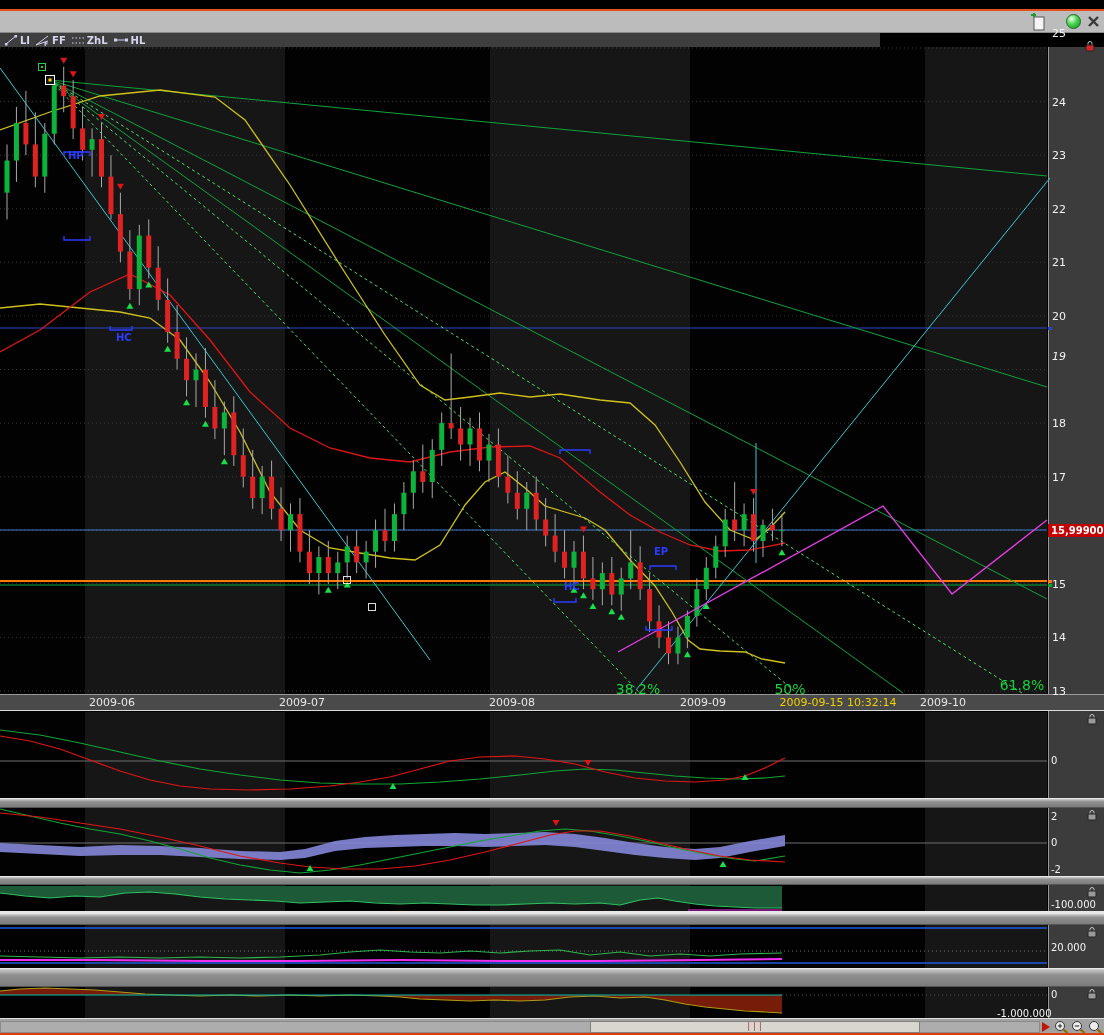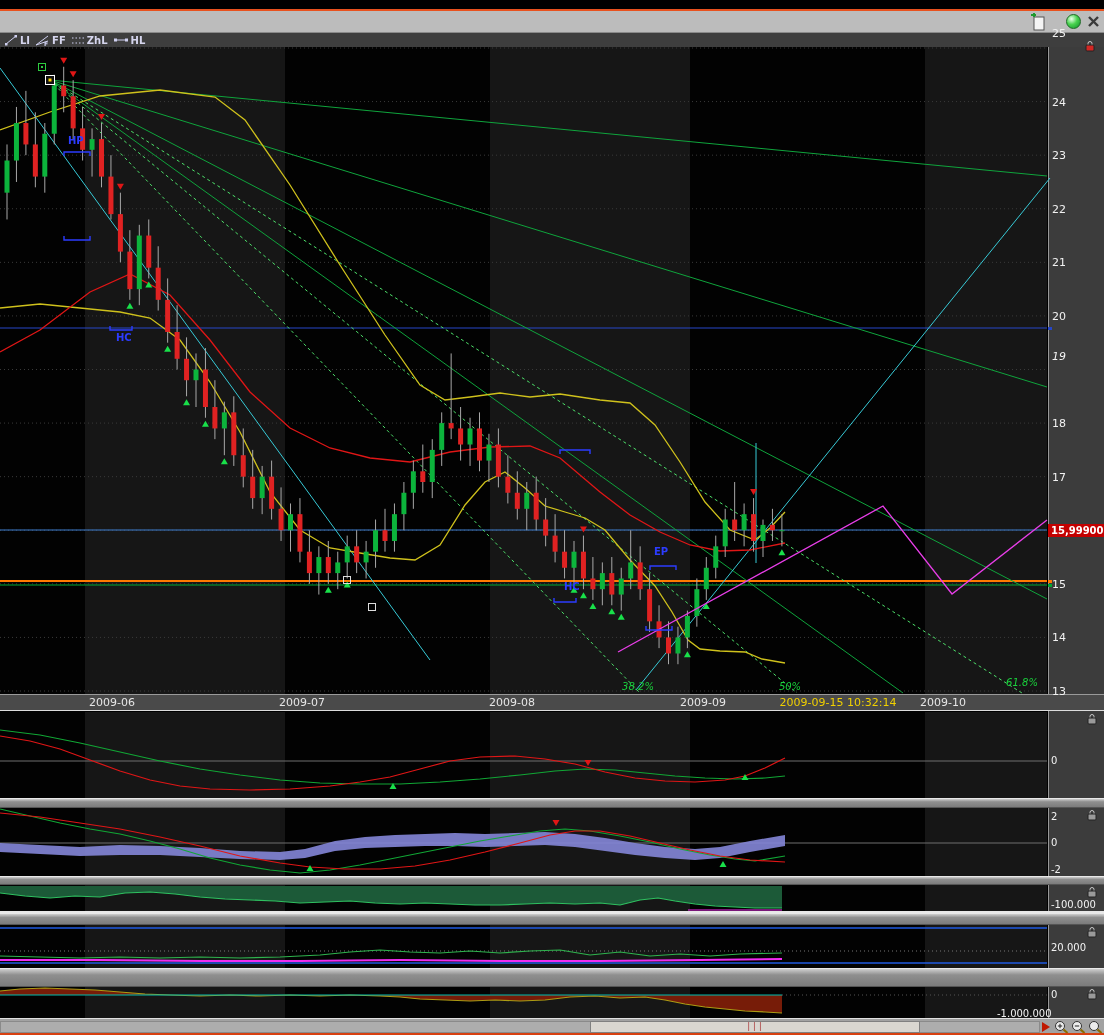--- a/index.html
+++ b/index.html
@@ -15,21 +15,21 @@
   .wb-min{left:1038px;background:#5b79e8;}
   .wb-max{left:1056px;background:#5b79e8;}
   .wb-close{left:1082px;background:#e23d2e;width:18px;}
   #orangeline{position:absolute;left:0;top:9px;width:1104px;height:2px;background:#e8511e;z-index:2;}
   #menubar{position:absolute;left:0;top:11px;width:1104px;height:22px;background:#bcbcbc;
            border-bottom:1px solid #8a8a8a;z-index:2;}
   #doc-btn{position:absolute;left:1030px;top:2px;width:17px;height:18px;}
   #status-sphere{position:absolute;left:1066px;top:3px;width:15px;height:15px;border-radius:50%;
            border:1px solid #1d6b26;background:radial-gradient(circle at 35% 30%,#eaffea,#49d24f 45%,#0d8f28);}
   #panel-close{position:absolute;left:1086px;top:3px;width:15px;height:15px;}
-  #toolsbar{position:absolute;left:0;top:33px;width:1104px;height:14px;background:#3e3e3e;
+  #toolsbar{position:absolute;left:0;top:33px;width:880px;height:14px;background:#3e3e3e;
             display:flex;align-items:center;gap:5px;padding-left:4px;z-index:2;}
   .tool{display:flex;align-items:center;gap:2px;color:#d6d6ee;font:bold 10px "DejaVu Sans",sans-serif;cursor:default;}
   .tool svg{display:block;}
 
   #time-axis{position:absolute;left:0;top:694px;width:1104px;height:17px;background:#4a4a4a;
              border-top:1px solid #9a9a9a;border-bottom:1px solid #dcdcdc;z-index:2;}
   .sep{position:absolute;left:0;width:1104px;background:linear-gradient(#cfcfcf,#8f8f8f 35%,#7c7c7c);
        border-top:1px solid #e8e8e8;border-bottom:1px solid #555;z-index:3;}
   #sep1{top:798px;height:10px;} #sep2{top:876px;height:9px;}
   #sep3{top:913px;height:12px;} #sep4{top:968px;height:19px;}
@@ -49,21 +49,21 @@
   #zoom-in{left:1054px;} #zoom-out{left:1071px;} #zoom-box{left:1088px;}
   #bottomline{position:absolute;left:0;top:1033px;width:1104px;height:2px;background:#d84010;z-index:5;}
 
   
   #gfx{position:absolute;left:0;top:0;z-index:5;pointer-events:none;}
   #labels{position:absolute;left:0;top:0;width:1104px;height:1035px;z-index:6;pointer-events:none;}
   .lbl{position:absolute;font:11px "DejaVu Sans",sans-serif;color:#eee;white-space:nowrap;}
   .tick{color:#f2f2f2;}
   .paxis{font-size:10px;color:#f2f2f2;}
   .date{color:#e6e6e6;}
-  .fib{color:#19d23c;font-size:10px;font-style:italic;}
+  .fib{color:#19d23c;font-size:14px;}
   .ann{color:#2c3cff;font-weight:bold;font-size:10px;}
   #price-badge{position:absolute;left:1048px;top:524px;width:56px;height:13px;background:#c40000;
                color:#fff;font:bold 10px "DejaVu Sans",sans-serif;line-height:13px;padding-left:3px;z-index:6;}
   #cursor-label{position:absolute;left:838px;top:696px;transform:translateX(-50%);z-index:6;
                 color:#f0d000;font:11px "DejaVu Sans",sans-serif;white-space:nowrap;}
 </style>
 </head>
 <body>
 
 <div id="screen">
@@ -451,21 +451,21 @@
       <path d="M1090,814 v-1.5 a2,2 0 0 1 4,0 v1.5" fill="none" stroke="#c9c9c9"></path>
       <rect x="1088" y="814" width="8" height="6" rx="1" fill="#9a9a9a" stroke="#222"></rect>
       <path d="M1090,891 v-1.5 a2,2 0 0 1 4,0 v1.5" fill="none" stroke="#c9c9c9"></path>
       <rect x="1088" y="891" width="8" height="6" rx="1" fill="#9a9a9a" stroke="#222"></rect>
       <path d="M1090,931 v-1.5 a2,2 0 0 1 4,0 v1.5" fill="none" stroke="#c9c9c9"></path>
       <rect x="1088" y="931" width="8" height="6" rx="1" fill="#9a9a9a" stroke="#222"></rect>
       <path d="M1090,993 v-1.5 a2,2 0 0 1 4,0 v1.5" fill="none" stroke="#c9c9c9"></path>
       <rect x="1088" y="993" width="8" height="6" rx="1" fill="#9a9a9a" stroke="#222"></rect>
     </svg>
   <div id="labels">
-      <div class="lbl ann" style="left: 68px; top: 135px; text-align: right;">HP</div>
+      <div class="lbl ann" style="left: 68px; top: 150px; text-align: right;">HP</div>
       <div class="lbl ann" style="left: 116px; top: 332px;">HC</div>
       <div class="lbl ann" style="left: 564px; top: 581px;">HC</div>
       <div class="lbl ann" style="left: 654px; top: 546px;">EP</div>
       <div class="lbl fib" style="left: 638px; top: 681px; transform: translateX(-50%);">38.2%</div>
       <div class="lbl fib" style="left: 790px; top: 681px; transform: translateX(-50%);">50%</div>
       <div class="lbl fib" style="left: 1022px; top: 677px; transform: translateX(-50%);">61.8%</div>
       <div class="lbl tick" style="left: 1052px; top: 27px;">25</div>
       <div class="lbl tick" style="left: 1052px; top: 95.5833px;">24</div>
       <div class="lbl tick" style="left: 1052px; top: 149.167px;">23</div>
       <div class="lbl tick" style="left: 1052px; top: 202.75px;">22</div>

